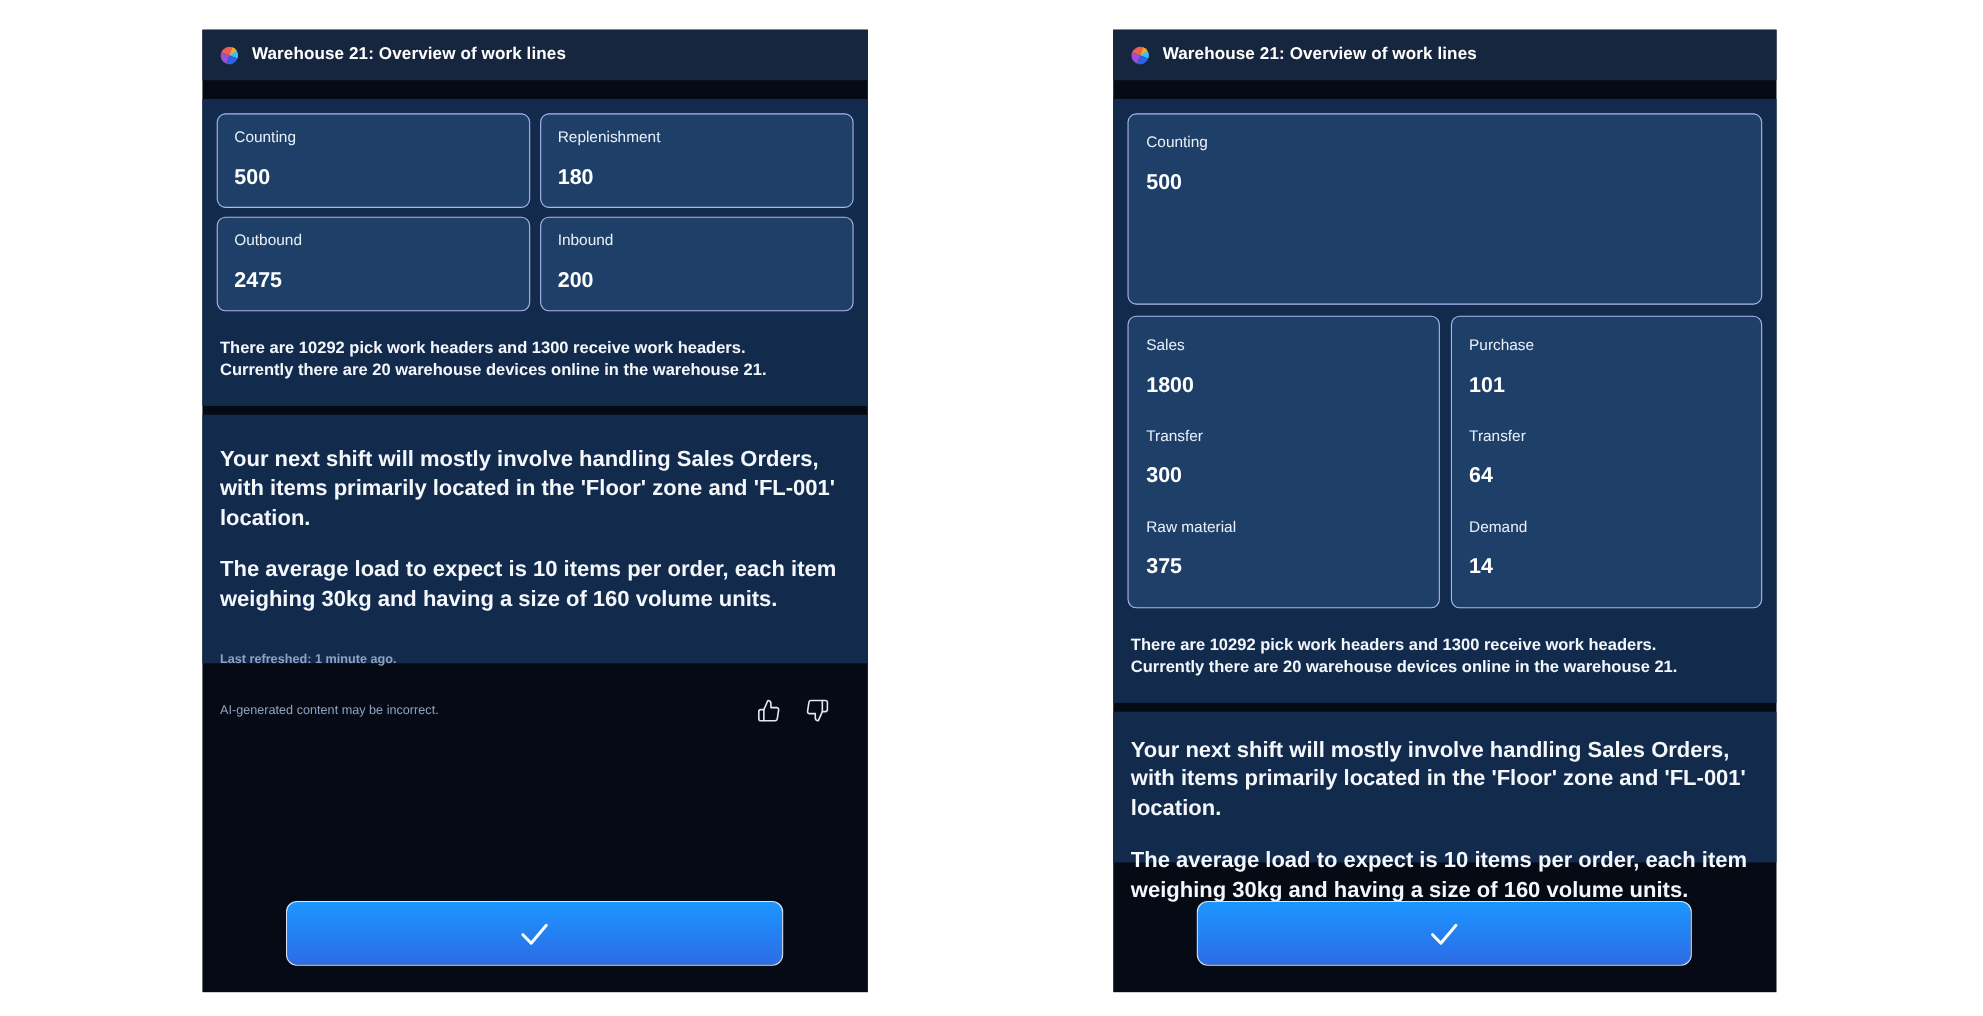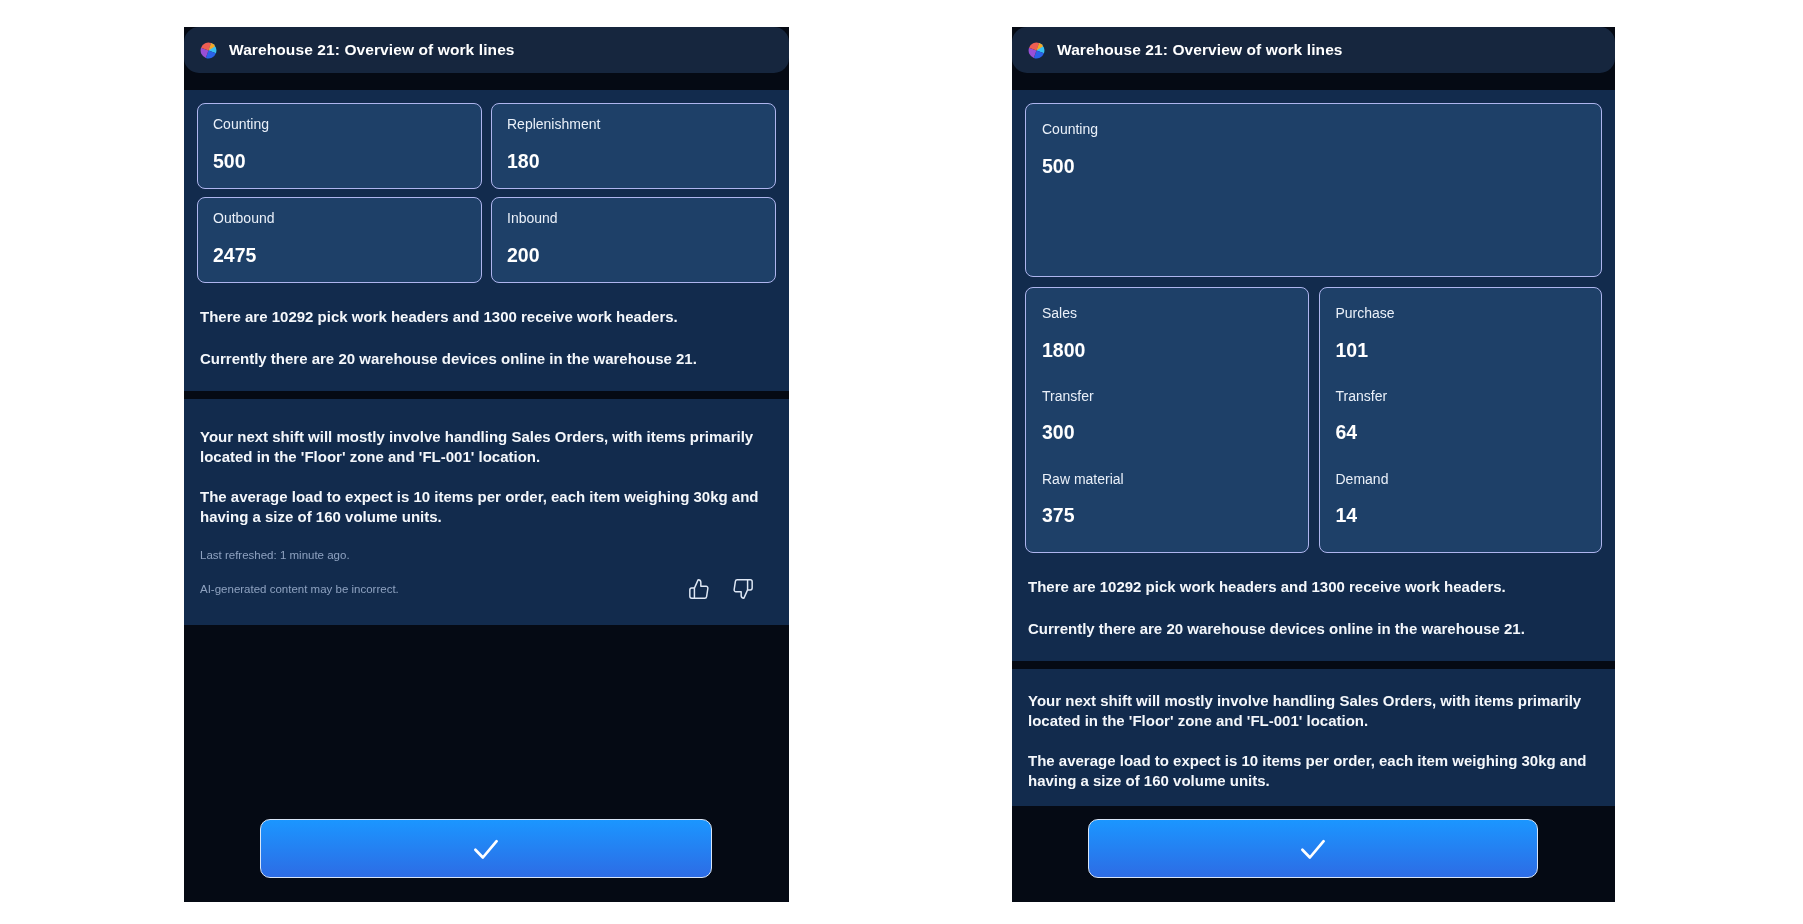--- a/index.html
+++ b/index.html
@@ -6,21 +6,21 @@
   html,body { width:1803px; height:924px; background:#ffffff;
               font-family:"Liberation Sans", sans-serif; }
   body { position:relative; overflow:hidden; }
 
   .panel { position:absolute; top:27px; height:875px; background:#050a14;
            display:flex; flex-direction:column; }
   #panel-left  { left:184px;  width:605px; }
   #panel-right { left:1012px; width:603px; }
 
   .hdr { height:46px; flex:0 0 46px; background:#16263e; display:flex;
-         align-items:center; gap:11px; padding:0 15px;border-radius:15px; }
+         align-items:center; gap:11px; padding:0 15px; }
   .hdr-title { color:#ffffff; font-size:15.5px; font-weight:700; letter-spacing:.1px; }
 
   .body-gap { height:17px; flex:0 0 17px; }
 
   .sec { background:#122b4d; padding:13px; }
   .sec + .sec { margin-top:8px; }
 
   
   .cards2 { display:grid; grid-template-columns:1fr 1fr; gap:8px 9px; }
   .card { background:#1e4068; border:1.5px solid #aeb5ee; border-radius:8px;
@@ -30,31 +30,31 @@
   .cardrow + .cardrow { margin-top:10px; }
   .cardrow .card { flex:1; padding:17px 16px; }
   .row1 .card { min-height:174px; }
   .row2 .card { min-height:266px; }
   .entry + .entry { margin-top:26px; }
   .lbl { font-size:14px; font-weight:400; color:#eaf0f9; line-height:1.25; }
   .val { font-size:19.5px; font-weight:700; color:#ffffff; margin-top:16px; line-height:1.2; }
 
   .summary { margin-top:24px; padding:0 3px; }
   .sum-line { color:#f4f7fb; font-size:15px; font-weight:700; line-height:1.32; }
-  .sum-line + .sum-line { margin-top:22px; }
+  .sum-line + .sum-line { }
   .sec-pad-btm { padding-bottom:22px; }
 
   
   .sec-shift { padding:28px 16px 18px 16px; }
   #panel-left .sec-shift { height:226px; }
   #panel-right .sec-shift { height:137px; padding-top:22px; }
-  .shift-line { color:#f4f7fb; font-size:15px; font-weight:700; line-height:1.34; }
+  .shift-line { color:#f4f7fb; font-size:20px; font-weight:700; line-height:1.34; }
   .shift-line + .shift-line { margin-top:20px; }
-  .refreshed { margin-top:22px; font-size:11.5px; color:#8ea2c0; font-weight:400; }
-  .foot { margin-top:16px; display:flex; align-items:center; justify-content:space-between;text-align:center; }
+  .refreshed { margin-top:35px; font-size:11.5px; color:#8ea2c0; font-weight:700; }
+  .foot { margin-top:28px; display:flex; align-items:center; justify-content:space-between;text-align:center; }
   .disclaimer { font-size:11.5px; color:#8ea2c0; font-weight:400; }
   .thumbs { display:flex; gap:20px; padding-right:18px; }
   .thumb-btn { background:none; border:none; cursor:pointer; width:24px; height:24px;
                display:flex; align-items:center; justify-content:center; }
 
   
   .btn-wrap { position:absolute; left:76px; right:77px; bottom:24px; }
   .confirm-btn { width:100%; height:59px; border-radius:10px; cursor:pointer;
                  background:linear-gradient(180deg,#1b96ff 0%,#2d6ce5 100%);
                  border:1.5px solid #d9e5f6;

